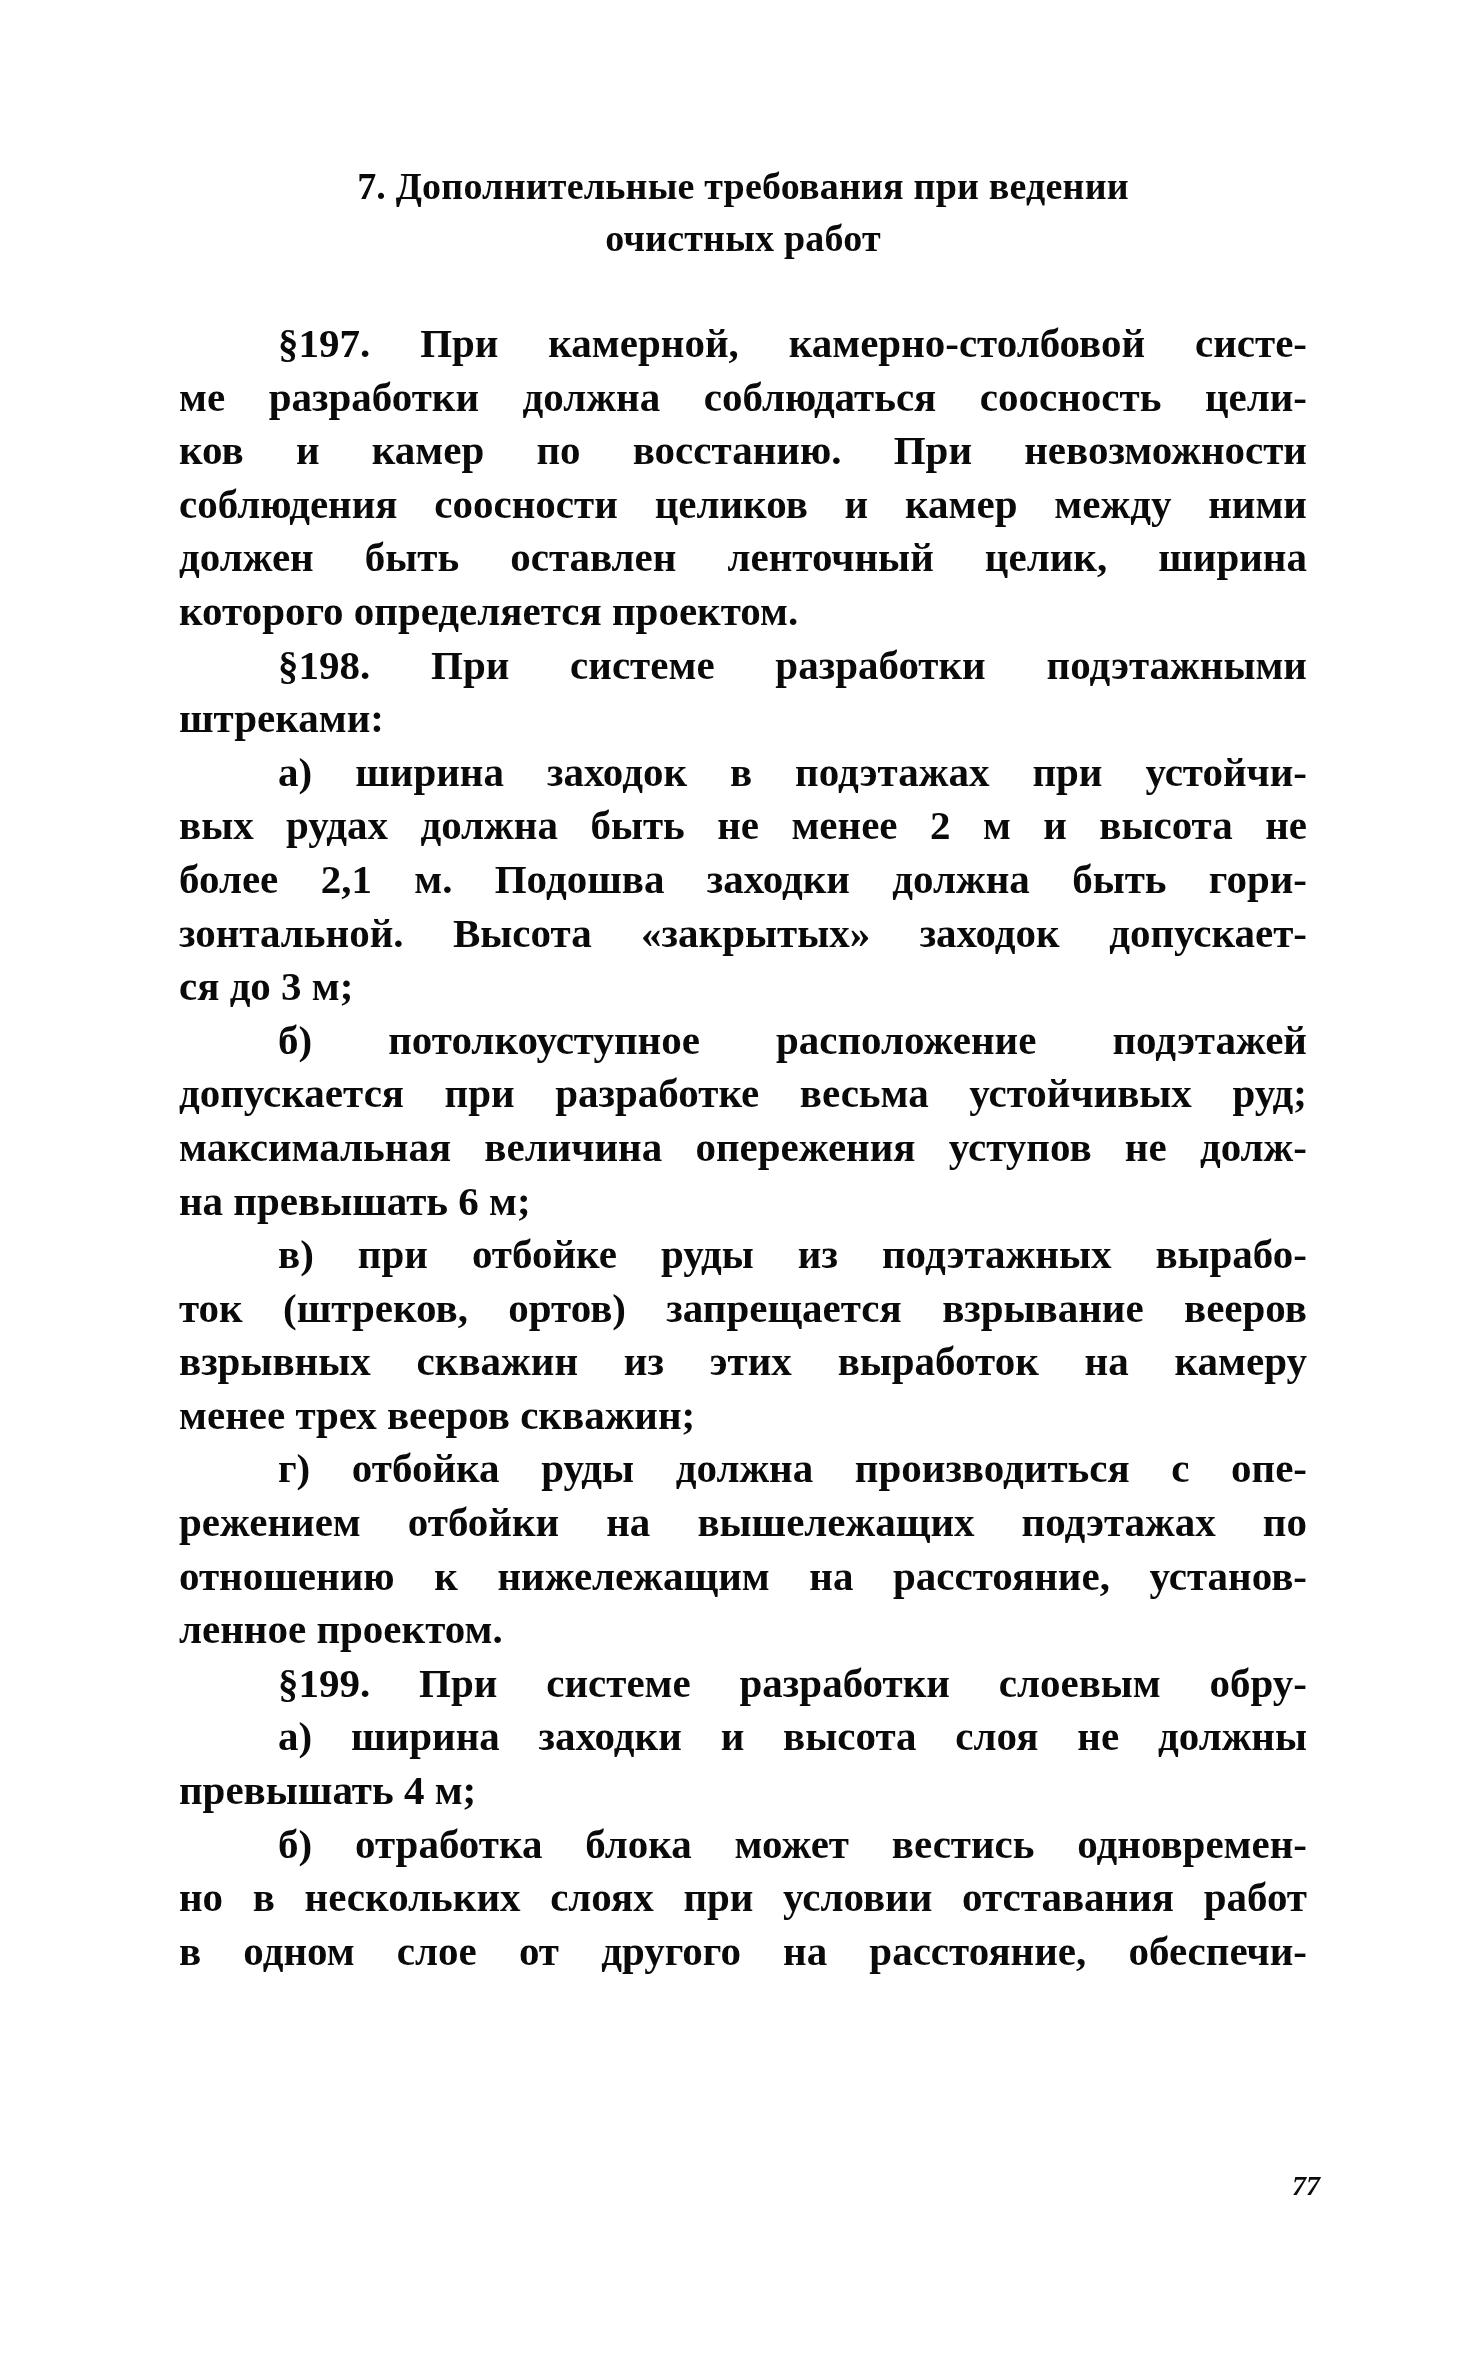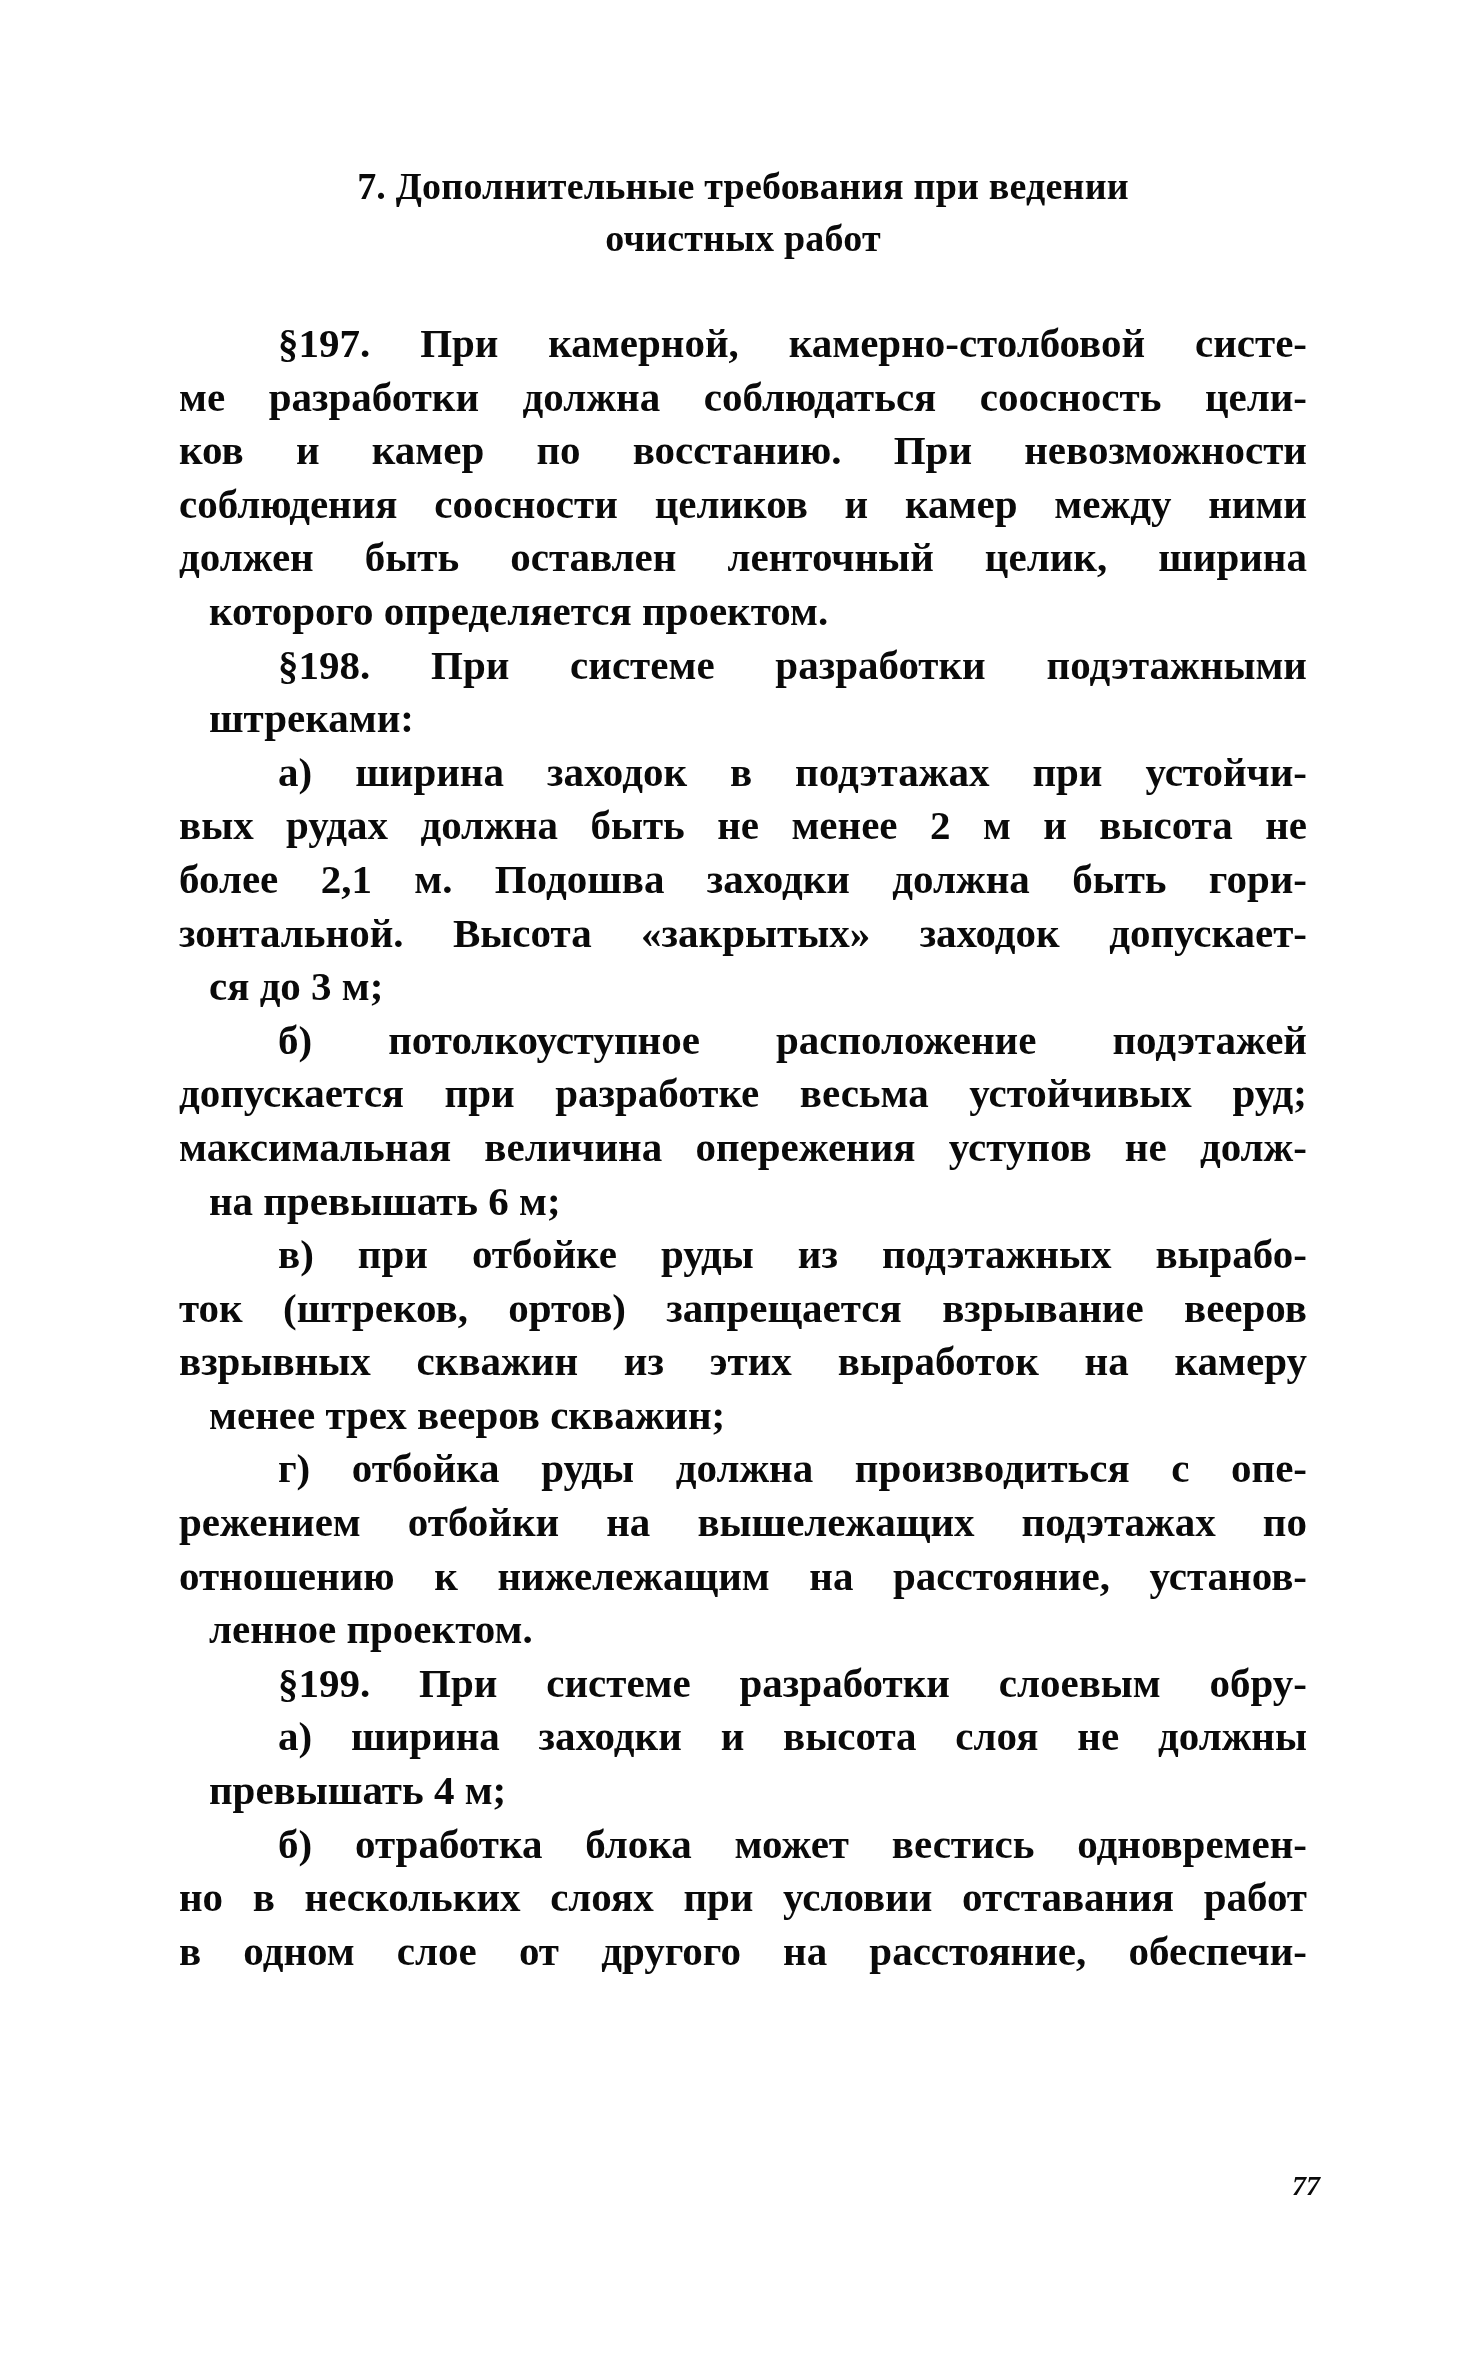--- a/index.html
+++ b/index.html
@@ -48,21 +48,20 @@
     line-height: 53.6px;
     font-size: 41px;
     font-weight: bold;
     white-space: nowrap;
     text-align: justify;
     text-align-last: justify;
     overflow: visible;
   }
   .line.last {
     text-align-last: left;
-    margin-left: 30px;
   }
   .line.indent {
     padding-left: 99px;
     width: 1029px;
   }
   .line.plain {
     width: 1128px;
   }
   .page-number {
     position: absolute;

